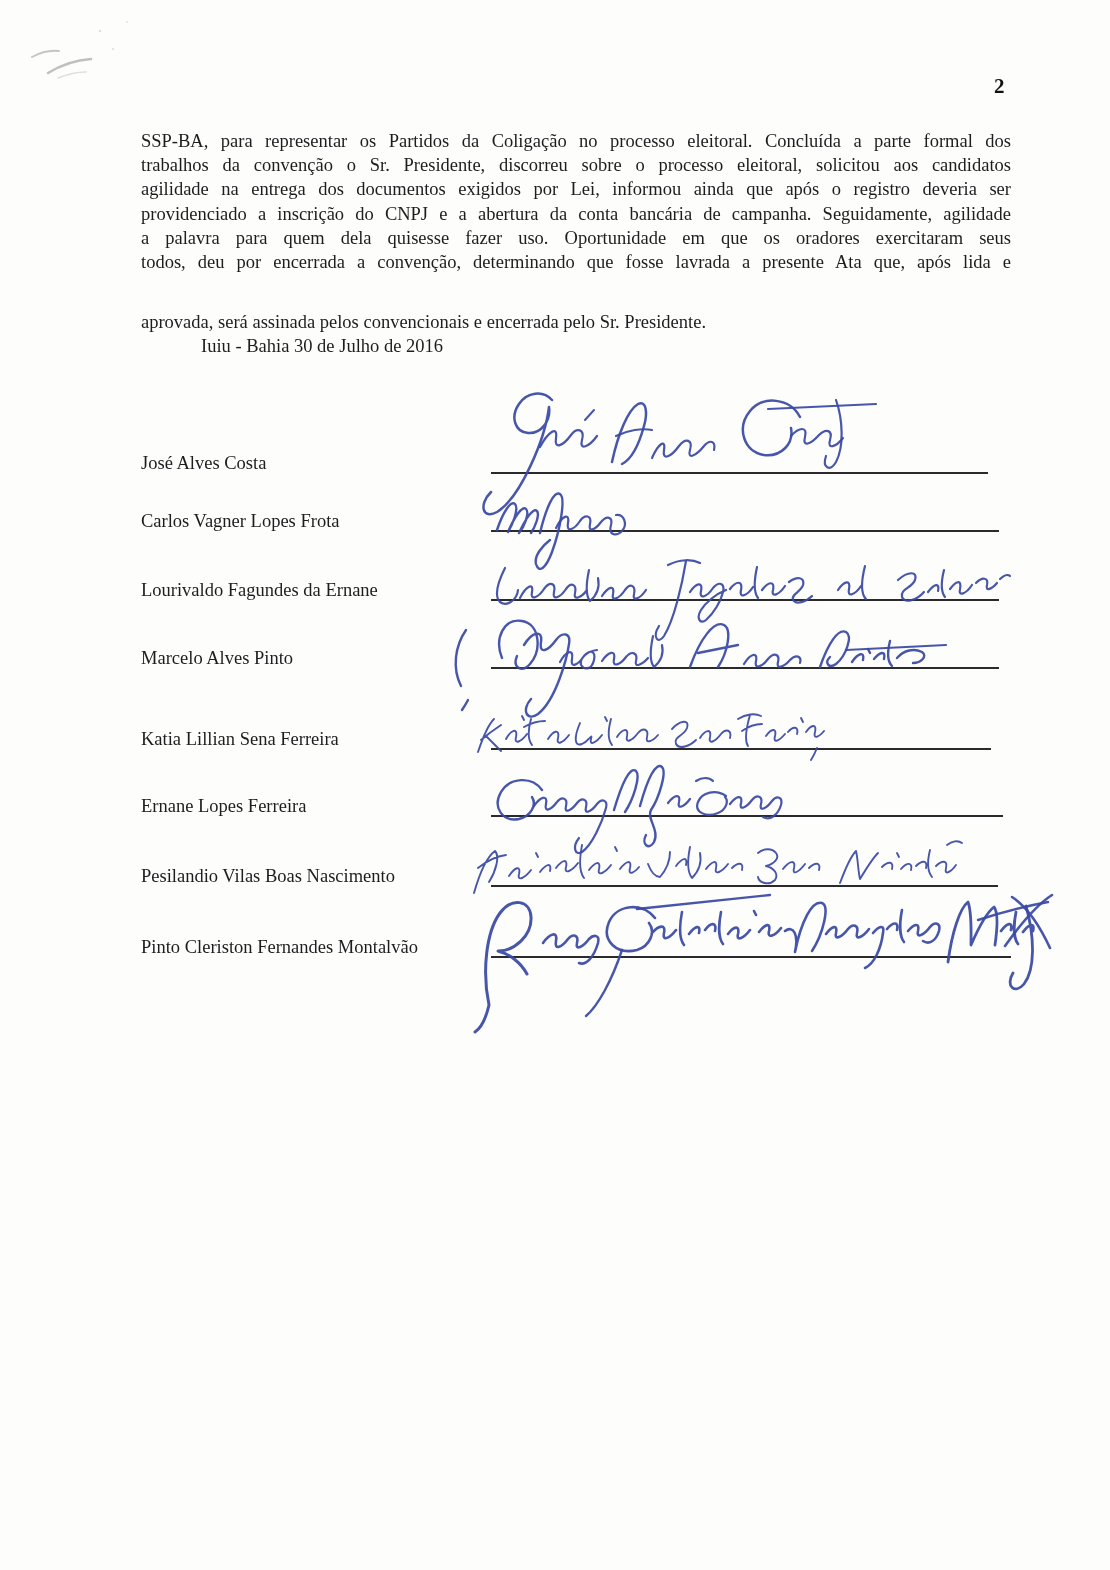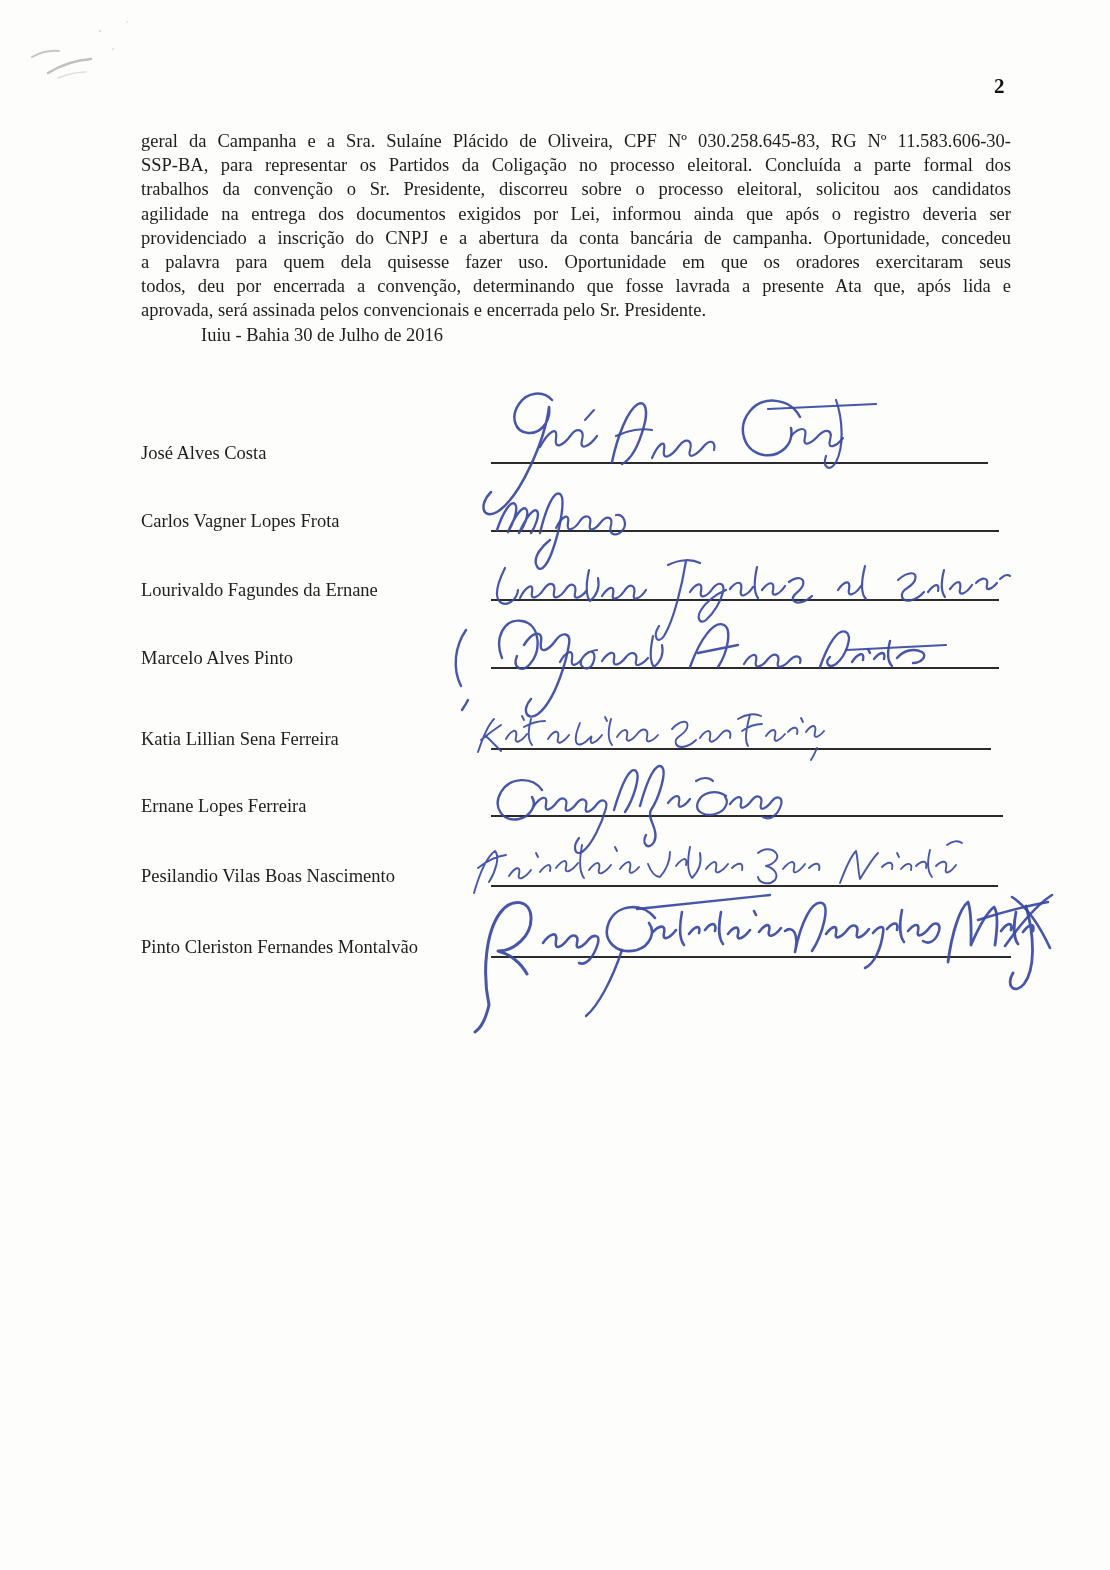--- a/index.html
+++ b/index.html
@@ -26,21 +26,21 @@
   .body-text{
     position:absolute;top:129px;left:141px;width:870px;
     font-size:18.5px;line-height:24.2px;color:var(--text);
   }
   .tline{
     text-align:justify;
     text-align-last:justify;
     white-space:normal;
     height:24.2px;overflow:visible;
   }
-  .tline.last{text-align-last:left;}
+  .tline.last{text-align-last:left;margin-top:36px;}
   .date-line{height:24.2px;padding-left:60px;}
   .sign-row{
     position:absolute;left:141px;width:880px;height:22px;
   }
   .signer-name{
     position:absolute;left:0;bottom:0;
     font-size:18.5px;line-height:22px;color:var(--text);
     white-space:nowrap;
   }
   .sig-line{
@@ -56,32 +56,31 @@
   .pencil circle{fill:var(--pencil);}
 </style>
 </head>
 <body>
 
 <div class="page">
 
   <div class="page-number">2</div>
 
   <div class="body-text">
-    <div class="tline">geral da Campanha e a Sra. Sulaíne Plácido de Oliveira, CPF Nº 030.258.645-83, RG Nº 11.583.606-30-</div>
     <div class="tline">SSP-BA, para representar os Partidos da Coligação no processo eleitoral. Concluída a parte formal dos</div>
     <div class="tline">trabalhos da convenção o Sr. Presidente, discorreu sobre o processo eleitoral, solicitou aos candidatos</div>
     <div class="tline">agilidade na entrega dos documentos exigidos por Lei, informou ainda que após o registro deveria ser</div>
-    <div class="tline">providenciado a inscrição do CNPJ e a abertura da conta bancária de campanha. Oportunidade, concedeu</div>
+    <div class="tline">providenciado a inscrição do CNPJ e a abertura da conta bancária de campanha. Seguidamente, agilidade</div>
     <div class="tline">a palavra para quem dela quisesse fazer uso. Oportunidade em que os oradores exercitaram seus</div>
     <div class="tline">todos, deu por encerrada a convenção, determinando que fosse lavrada a presente Ata que, após lida e</div>
     <div class="tline last">aprovada, será assinada pelos convencionais e encerrada pelo Sr. Presidente.</div>
     <div class="date-line">Iuiu - Bahia 30 de Julho de 2016</div>
   </div>
 
-  <div class="sign-row" style="top:442px">
+  <div class="sign-row" style="top:452px">
     <span class="signer-name">José Alves Costa</span>
     <div class="sig-line" style="width:497px"></div>
   </div>
   <div class="sign-row" style="top:510px">
     <span class="signer-name">Carlos Vagner Lopes Frota</span>
     <div class="sig-line" style="width:508px"></div>
   </div>
   <div class="sign-row" style="top:579px">
     <span class="signer-name">Lourivaldo Fagundes da Ernane</span>
     <div class="sig-line" style="width:508px"></div>

